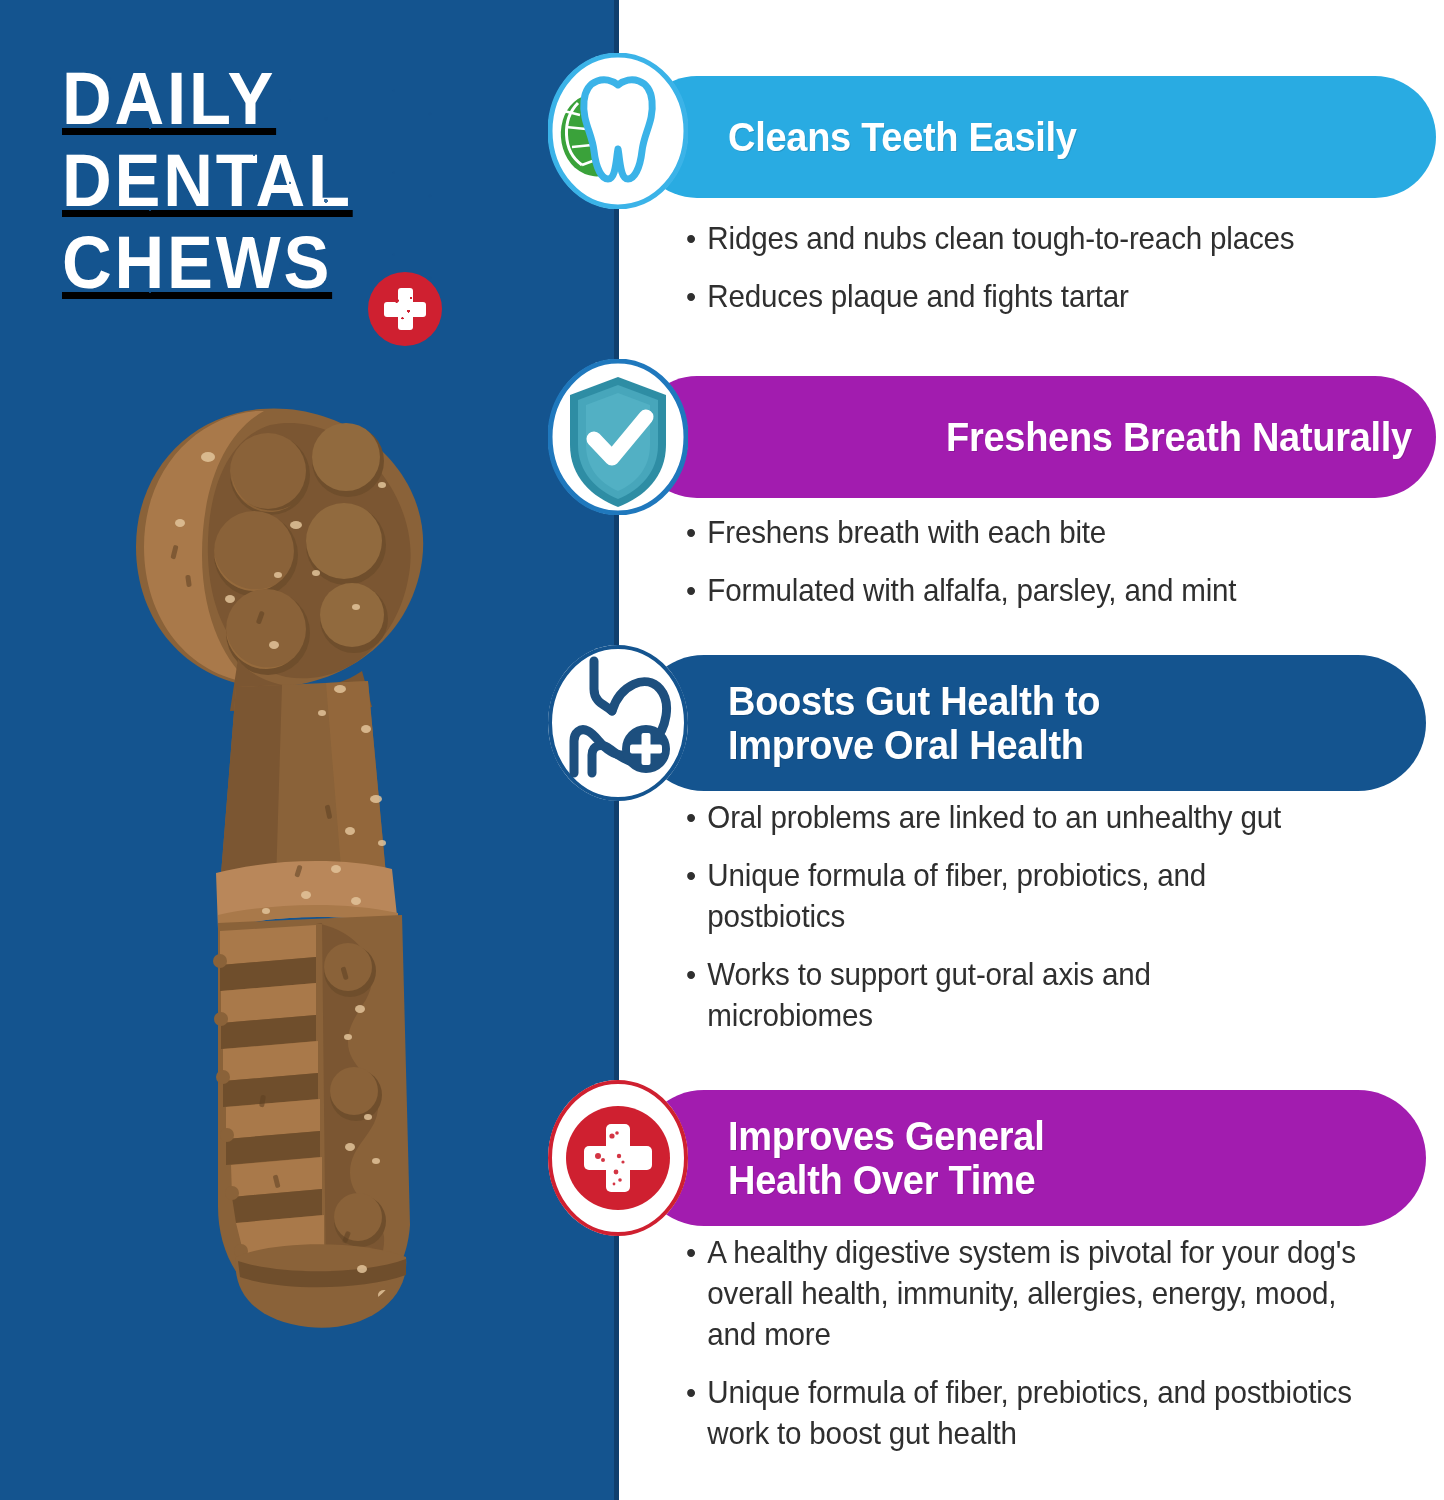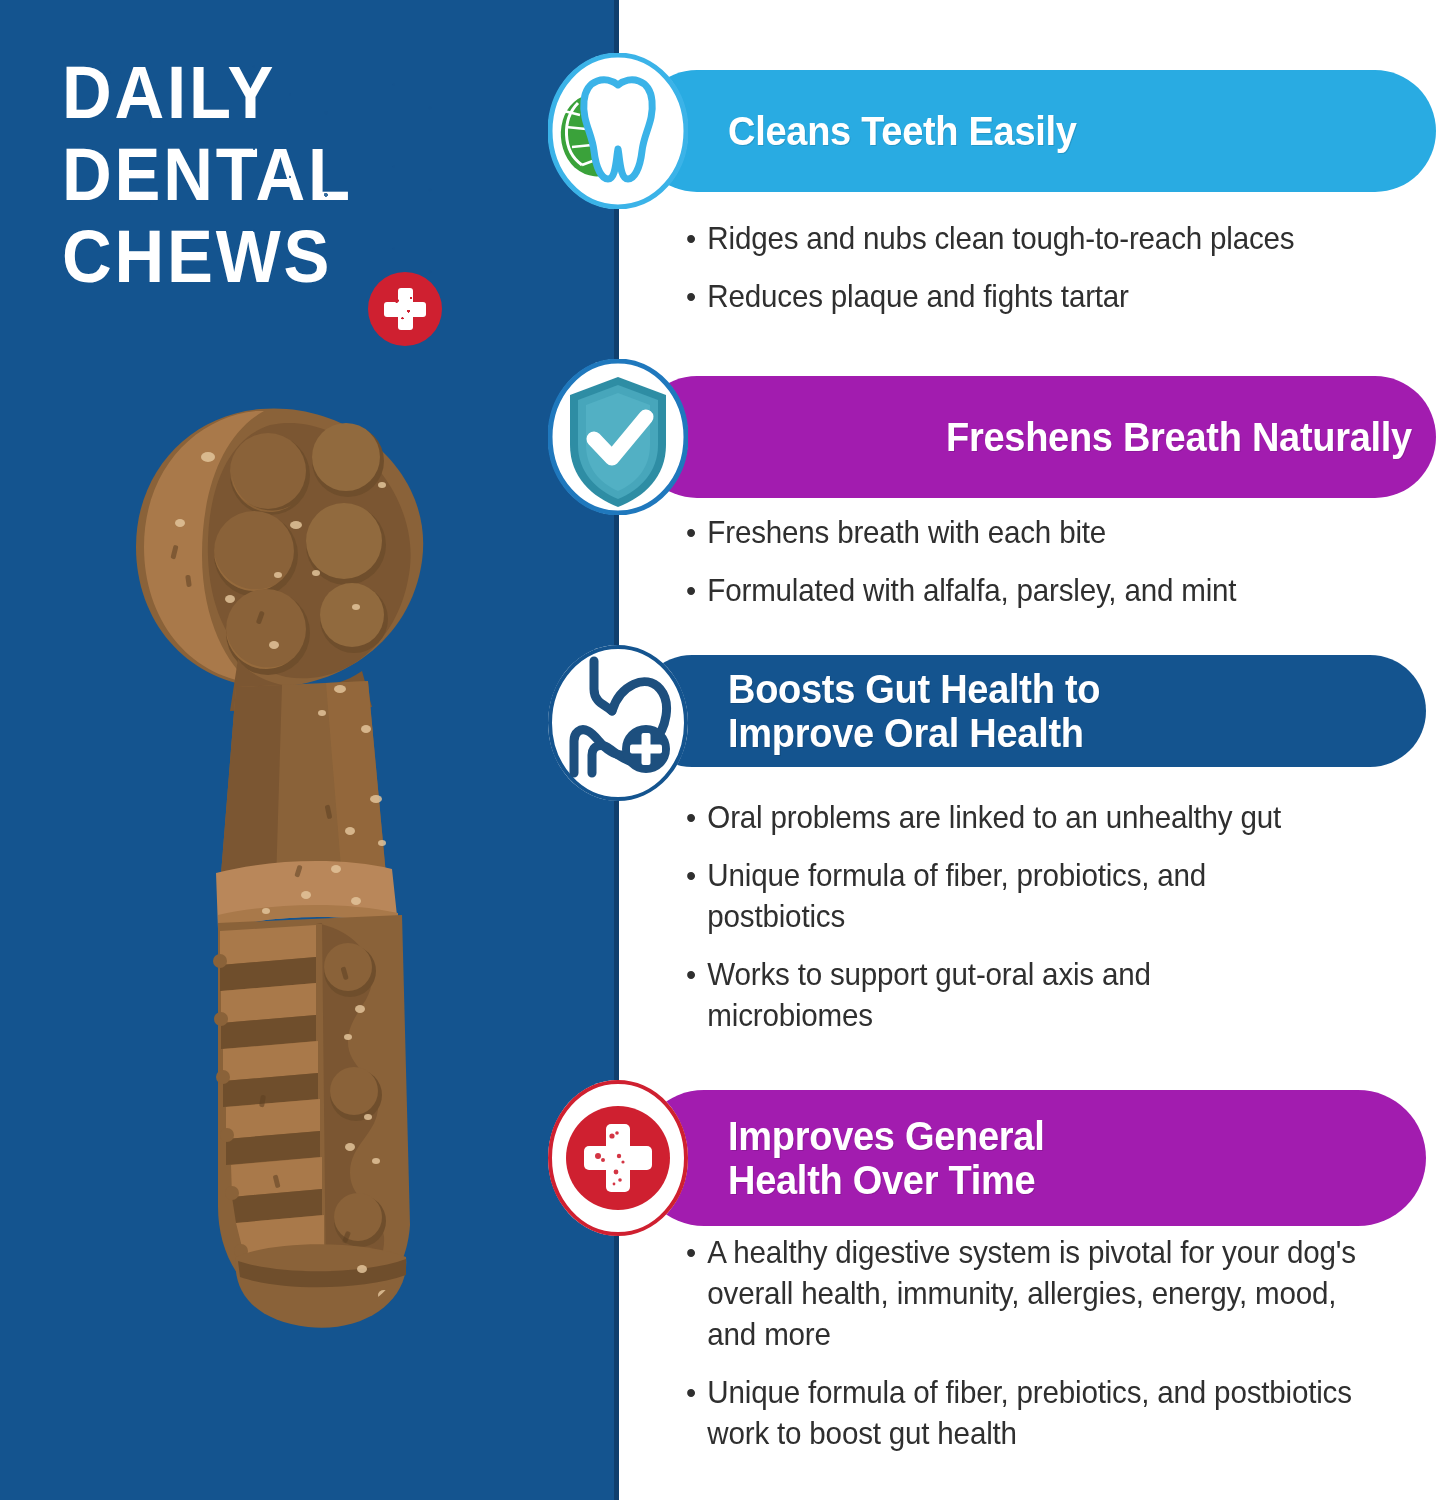--- a/index.html
+++ b/index.html
@@ -15,21 +15,21 @@
     position:absolute;left:0;top:0;width:618px;height:1500px;
     background:#14548f;
   }
   .panel-edge{
     position:absolute;left:614px;top:0;width:5px;height:1500px;
     background:#0f3f6e;
   }
 
   
   .title-block{
-    position:absolute;left:62px;top:52px;width:430px;
+    position:absolute;left:62px;top:58px;width:430px;text-decoration:underline;
   }
   .title-line{
     font-family:"Liberation Sans", sans-serif;
     font-weight:bold;
     color:#ffffff;
     font-size:74px;
     line-height:82px;
     letter-spacing:3px;
     text-transform:uppercase;
     transform:scaleX(0.93);
@@ -302,21 +302,21 @@
         <rect x="150" y="700" width="5" height="12" rx="2" transform="rotate(10 152 706)"></rect>
         <rect x="164" y="780" width="5" height="13" rx="2" transform="rotate(-14 166 786)"></rect>
         <rect x="234" y="836" width="5" height="12" rx="2" transform="rotate(22 236 842)"></rect>
       </g>
     </svg>
   </div>
 
   <div class="content">
 
     <div class="section" style="top:0;">
-      <div class="banner" style="left:18px;top:70px;width:800px;background:#29abe2;padding-left:92px;">
+      <div class="banner" style="left:18px;top:76px;width:800px;background:#29abe2;padding-left:92px;">
         <div class="banner-title">Cleans Teeth Easily</div>
       </div>
 
       <div class="badge" style="left:-70px;top:53px;">
         <svg width="140" height="156" viewBox="0 0 140 156">
           <ellipse cx="70" cy="78" rx="68" ry="76" fill="#ffffff" stroke="#3bb3e8" stroke-width="5"></ellipse>
 
           <g>
             <path d="M40 40 C 8 48, 2 94, 26 116 C 52 138, 84 116, 84 84 C 84 56, 66 36, 40 40 Z" fill="#3aa23a" stroke="#ffffff" stroke-width="3"></path>
             <path d="M30 50 C 14 66, 14 98, 34 112" fill="none" stroke="#ffffff" stroke-width="3"></path>
@@ -366,21 +366,21 @@
           <span class="txt">Freshens breath with each bite</span>
         </div>
         <div class="bullet">
           <span class="dot">•</span>
           <span class="txt">Formulated with alfalfa, parsley, and mint</span>
         </div>
       </div>
     </div>
 
     <div class="section" style="top:0;">
-      <div class="banner" style="left:18px;top:655px;width:790px;height:112px;border-radius:68px;background:#14548f;padding-left:92px;">
+      <div class="banner" style="left:18px;top:655px;width:790px;height:136px;border-radius:68px;background:#14548f;padding-left:92px;">
         <div class="banner-title">Boosts Gut Health to
 Improve Oral Health</div>
       </div>
 
       <div class="badge" style="left:-70px;top:645px;">
         <svg width="140" height="156" viewBox="0 0 140 156">
           <ellipse cx="70" cy="78" rx="68" ry="76" fill="#ffffff" stroke="#14548f" stroke-width="4"></ellipse>
           <g fill="none" stroke="#1d4f7e" stroke-width="9" stroke-linecap="round" stroke-linejoin="round">
             <path d="M46 16 L 46 44 C 46 58, 58 60, 64 66"></path>
             <path d="M64 66 C 72 40, 98 28, 112 44 C 124 58, 118 84, 106 96

